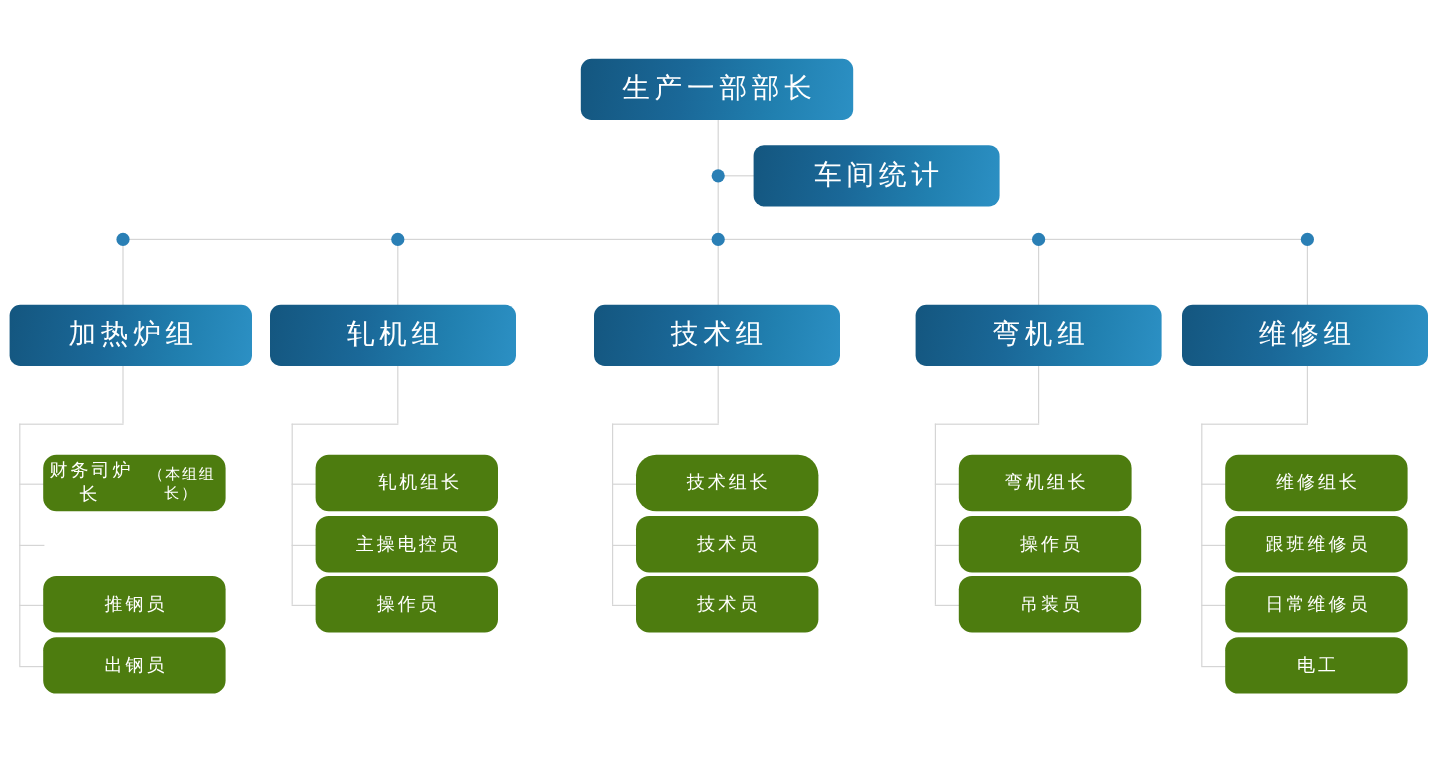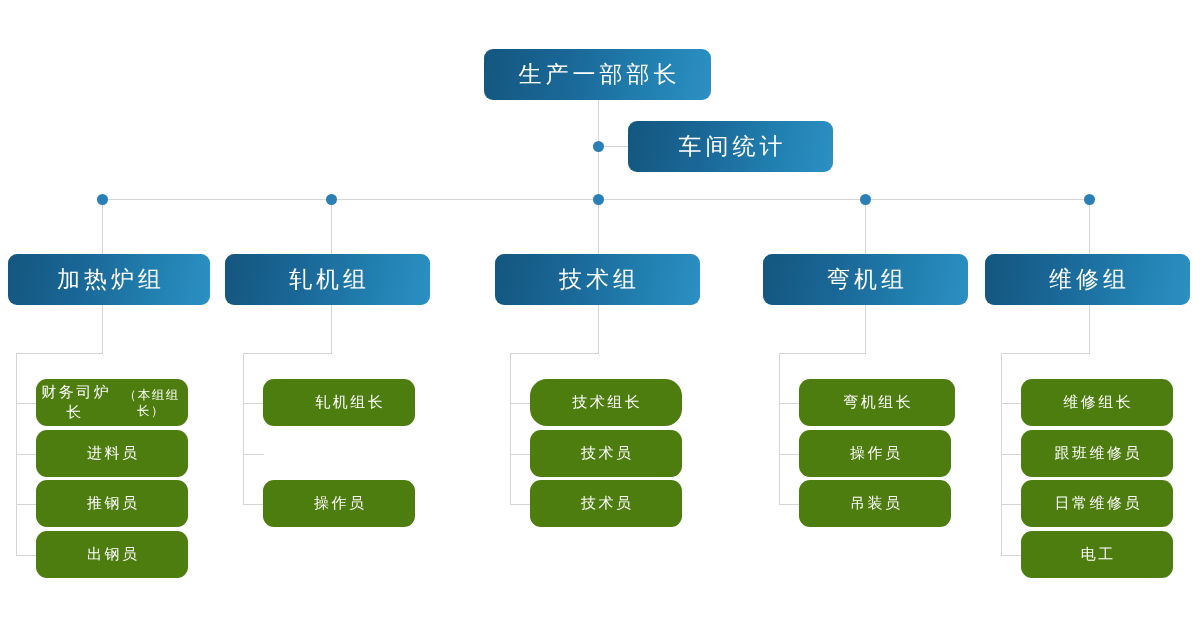--- a/index.html
+++ b/index.html
@@ -162,48 +162,48 @@
   </div>
 
   <div class="node node-blue" style="left:985px; top:254px; width:205px; height:51px;">
     <span>维修组</span>
   </div>
 
   <div class="node node-orange" style="left:36px; top:379px; width:152px; height:47px;">
     <span>财务司炉长</span>
     <span class="sub-line2">（本组组长）</span>
   </div>
-  <div class="node node-orange" style="left:36px; top:430px; width:152px; height:47px;">
-    <span>进料员</span>
-  </div>
   <div class="node node-orange" style="left:36px; top:480px; width:152px; height:47px;">
     <span>推钢员</span>
   </div>
   <div class="node node-orange" style="left:36px; top:531px; width:152px; height:47px;">
     <span>出钢员</span>
   </div>
 
   <div class="node node-orange" style="left:263px; top:379px; width:152px; height:47px;padding-left:20px;">
     <span>轧机组长</span>
   </div>
+  <div class="node node-orange" style="left:263px; top:430px; width:152px; height:47px;">
+    <span>主操电控员</span>
+  </div>
   <div class="node node-orange" style="left:263px; top:480px; width:152px; height:47px;">
     <span>操作员</span>
   </div>
 
   <div class="node node-orange" style="left:530px; top:379px; width:152px; height:47px;border-radius:17px;">
     <span>技术组长</span>
   </div>
   <div class="node node-orange" style="left:530px; top:430px; width:152px; height:47px;">
     <span>技术员</span>
   </div>
   <div class="node node-orange" style="left:530px; top:480px; width:152px; height:47px;">
     <span>技术员</span>
   </div>
 
-  <div class="node node-orange" style="left:799px; top:379px; width:156px; height:47px;">
+  <div class="node node-orange" style="left:799px; top:379px; width:144px; height:47px;">
     <span>弯机组长</span>
   </div>
   <div class="node node-orange" style="left:799px; top:430px; width:152px; height:47px;">
     <span>操作员</span>
   </div>
   <div class="node node-orange" style="left:799px; top:480px; width:152px; height:47px;">
     <span>吊装员</span>
   </div>
 
   <div class="node node-orange" style="left:1021px; top:379px; width:152px; height:47px;">

